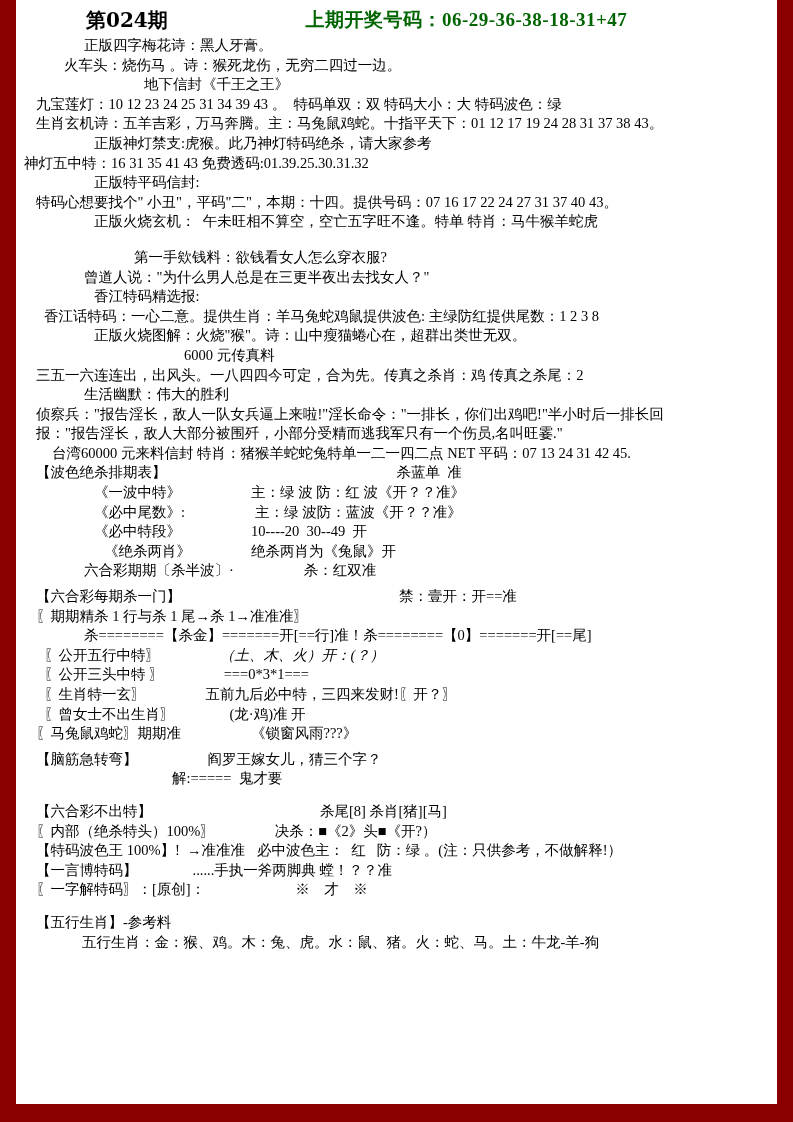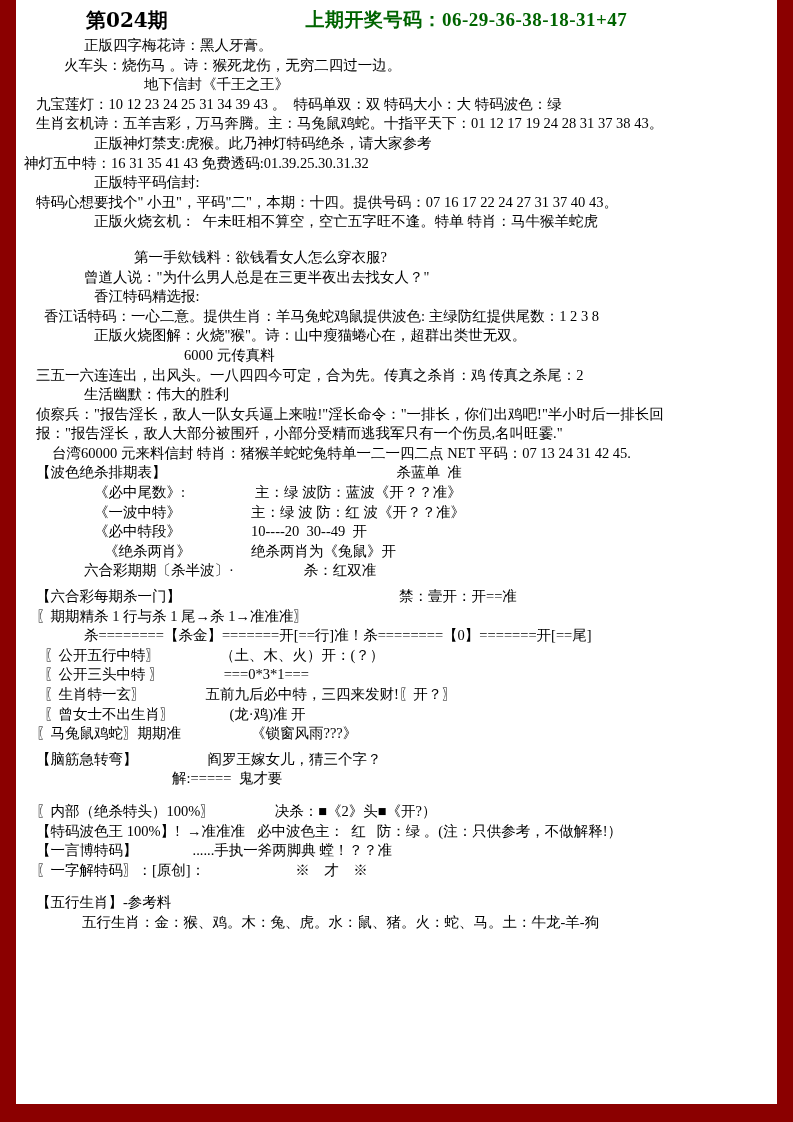--- a/index.html
+++ b/index.html
@@ -122,44 +122,45 @@
         <div class="line" style="padding-left: 20px;">香江话特码：一心二意。提供生肖：羊马兔蛇鸡鼠提供波色: 主绿防红提供尾数：1 2 3 8</div>
         <div class="line" style="padding-left: 70px;">正版火烧图解：火烧"猴"。诗：山中瘦猫蜷心在，超群出类世无双。</div>
         <div class="line" style="padding-left: 160px;">6000 元传真料</div>
         <div class="line" style="padding-left: 12px;">三五一六连连出，出风头。一八四四今可定，合为先。传真之杀肖：鸡 传真之杀尾：2</div>
         <div class="line" style="padding-left: 60px;">生活幽默：伟大的胜利</div>
         <div class="line" style="padding-left: 12px;">侦察兵："报告淫长，敌人一队女兵逼上来啦!"淫长命令："一排长，你们出鸡吧!"半小时后一排长回</div>
         <div class="line" style="padding-left: 12px;">报："报告淫长，敌人大部分被围歼，小部分受精而逃我军只有一个伤员,名叫旺霎."</div>
         <div class="line" style="padding-left: 28px;">台湾60000 元来料信封 特肖：猪猴羊蛇蛇兔特单一二一四二点 NET 平码：07 13 24 31 42 45.</div>
         <div>
           <div class="two-col"><span class="col-a" style="padding-left: 12px;">【波色绝杀排期表】</span><span class="col-b" style="padding-left: 230px;">杀蓝单  准</span></div>
+          <div class="two-col"><span class="col-a" style="padding-left: 70px;">《一波中特》</span><span class="col-b" style="padding-left: 70px;">主：绿 波 防：红 波《开？？准》</span></div>
           <div class="two-col"><span class="col-a" style="padding-left: 70px;">《必中尾数》:</span><span class="col-b" style="padding-left: 70px;">主：绿 波防：蓝波《开？？准》</span></div>
-          <div class="two-col"><span class="col-a" style="padding-left: 70px;">《一波中特》</span><span class="col-b" style="padding-left: 70px;">主：绿 波 防：红 波《开？？准》</span></div>
           <div class="two-col"><span class="col-a" style="padding-left: 70px;">《必中特段》</span><span class="col-b" style="padding-left: 70px;">10----20  30--49  开</span></div>
           <div class="two-col"><span class="col-a" style="padding-left: 80px;">《绝杀两肖》</span><span class="col-b" style="padding-left: 60px;">绝杀两肖为《兔鼠》开</span></div>
           <div class="two-col"><span class="col-a" style="padding-left: 60px;">六合彩期期〔杀半波〕·</span><span class="col-b" style="padding-left: 70px;">杀：红双准</span></div>
         </div>
         <div>
           <div class="gap-sm"></div>
           <div class="two-col"><span class="col-a" style="padding-left: 12px;">【六合彩每期杀一门】</span><span class="col-b" style="padding-left: 218px;">禁：壹开：开==准</span></div>
           <div class="two-col"><span class="col-a" style="padding-left: 12px;">〖期期精杀 1 行与杀 1 尾→杀 1→准准准〗</span><span class="col-b" style="padding-left: 0px;"></span></div>
           <div class="two-col"><span class="col-a" style="padding-left: 60px;">杀========【杀金】=======开[==行]准！杀========【0】=======开[==尾]</span><span class="col-b" style="padding-left: 0px;"></span></div>
-          <div class="two-col"><span class="col-a" style="padding-left: 20px;">〖公开五行中特〗</span><span class="col-b" style="padding-left: 60px;">（土、木、火）开：(？）</span></div>
+          <div class="two-col"><span class="col-a" style="padding-left: 20px;">〖公开五行中特〗</span><span class="col-b" style="padding-left: 60px; font-style: italic;">（土、木、火）开：(？）</span></div>
           <div class="two-col"><span class="col-a" style="padding-left: 20px;">〖公开三头中特 〗</span><span class="col-b" style="padding-left: 60px;">===0*3*1===</span></div>
           <div class="two-col"><span class="col-a" style="padding-left: 20px;">〖生肖特一玄〗</span><span class="col-b" style="padding-left: 60px;">五前九后必中特，三四来发财!〖开？〗</span></div>
           <div class="two-col"><span class="col-a" style="padding-left: 20px;">〖曾女士不出生肖〗</span><span class="col-b" style="padding-left: 55px;">(龙·鸡)准 开</span></div>
           <div class="two-col"><span class="col-a" style="padding-left: 12px;">〖马兔鼠鸡蛇〗期期准</span><span class="col-b" style="padding-left: 70px; text-align: center;">《锁窗风雨???》</span></div>
         </div>
         <div>
           <div class="gap-sm"></div>
           <div class="two-col"><span class="col-a" style="padding-left: 12px;">【脑筋急转弯】</span><span class="col-b" style="padding-left: 70px;">阎罗王嫁女儿，猜三个字？</span></div>
           <div class="two-col"><span class="col-a" style="padding-left: 0px;"></span><span class="col-b" style="padding-left: 148px;">解:=====  鬼才要</span></div>
         </div>
         <div>
           <div class="gap-md"></div>
+          <div class="two-col"><span class="col-a" style="padding-left: 12px;">【六合彩不出特】</span><span class="col-b" style="padding-left: 168px;">杀尾[8] 杀肖[猪][马]</span></div>
           <div class="two-col"><span class="col-a" style="padding-left: 12px;">〖内部（绝杀特头）100%〗</span><span class="col-b" style="padding-left: 60px;">决杀：■《2》头■《开?）</span></div>
           <div class="two-col"><span class="col-a" style="padding-left: 12px;">【特码波色王 100%】!  →准准准</span><span class="col-b" style="padding-left: 12px;">必中波色主：  红   防：绿 。(注：只供参考，不做解释!）</span></div>
           <div class="two-col"><span class="col-a" style="padding-left: 12px;">【一言博特码】</span><span class="col-b" style="padding-left: 55px;">......手执一斧两脚典 螳！？？准</span></div>
           <div class="two-col"><span class="col-a" style="padding-left: 12px; text-align: right;">〖一字解特码〗：[原创]：</span><span class="col-b" style="padding-left: 90px;">※    才    ※</span></div>
         </div>
         <div>
           <div class="gap-md"></div>
           <div class="two-col"><span class="col-a" style="padding-left: 12px;">【五行生肖】-参考料</span></div>
           <div class="two-col"><span class="col-a" style="padding-left: 58px;">五行生肖：金：猴、鸡。木：兔、虎。水：鼠、猪。火：蛇、马。土：牛龙-羊-狗</span><span class="col-b" style="padding-left: 0px;"></span></div>
         </div>

